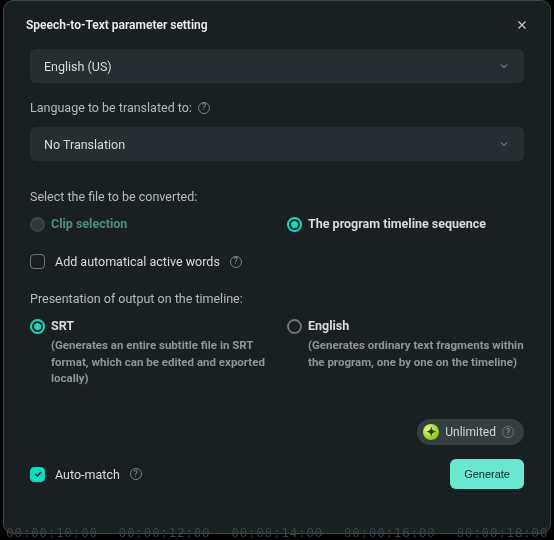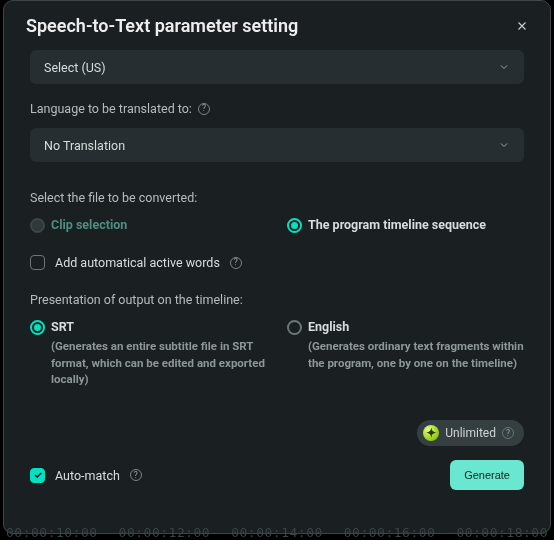--- a/index.html
+++ b/index.html
@@ -22,21 +22,21 @@
     color: #d8dcdc;
     padding: 0;
   }
   .titlebar {
     display: flex;
     align-items: center;
     justify-content: space-between;
     padding: 14px 18px 8px 22px;
   }
   .title {
-    font-size: 18px;
+    font-size: 12px;
     font-weight: 600;
     color: #eceeee;
   }
   .close-btn {
     width: 20px; height: 20px;
     display: inline-flex; align-items: center; justify-content: center;
     cursor: pointer; color: #c9cccc;
   }
   .close-btn svg { width: 14px; height: 14px; }
   .content {
@@ -152,21 +152,21 @@
     <div class="close-btn">
       <svg viewBox="0 0 24 24" fill="none" stroke="currentColor" stroke-width="2">
           <path d="M18 6L6 18M6 6l12 12"></path>
         </svg>
     </div>
   </div>
 
   <div class="content">
 
     <div class="select">
-      <span>Select (US)</span>
+      <span>English (US)</span>
       <svg class="chev" viewBox="0 0 24 24" fill="none" stroke="currentColor" stroke-width="2">
           <path d="M6 9l6 6 6-6"></path>
         </svg>
     </div>
 
     <div class="label">
       <span>Language to be translated to:</span>
       <span class="help-icon">?</span>
     </div>
     <div class="select">

